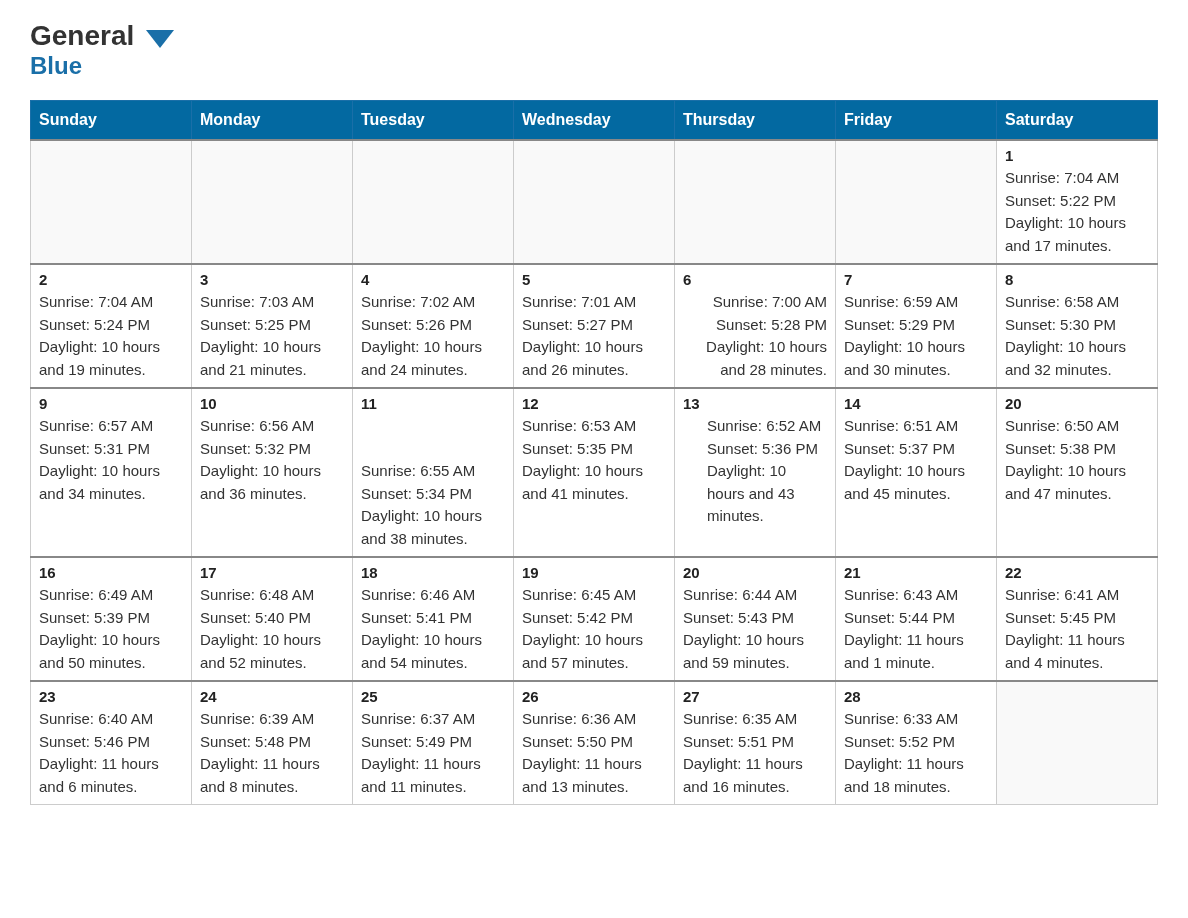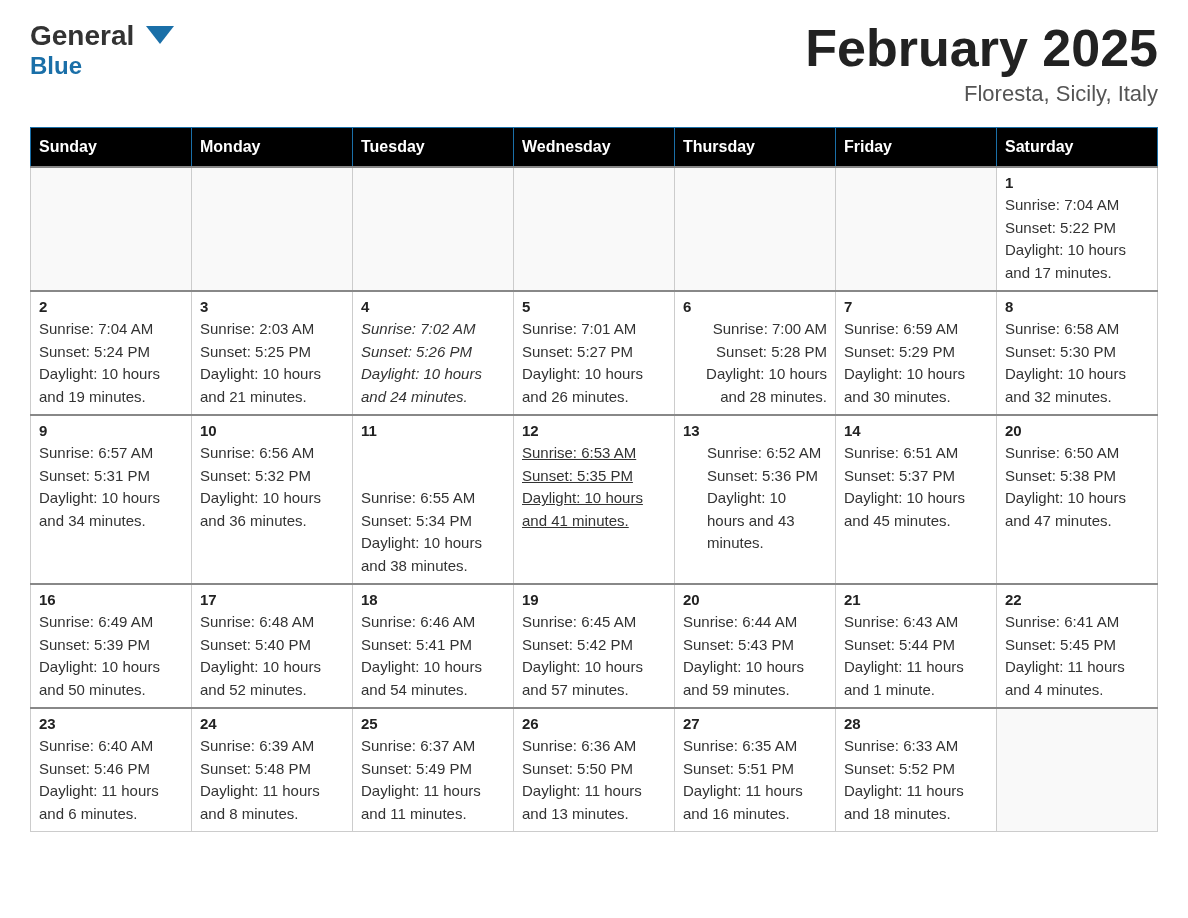--- a/index.html
+++ b/index.html
@@ -15,21 +15,21 @@
       justify-content: space-between;
       align-items: flex-start;
       margin-bottom: 20px;
     }
     .logo {
       display: flex;
       flex-direction: column;
     }
     .logo-top {
       display: flex;
-      align-items: flex-start;
+      align-items: center;
       gap: 8px;
     }
     .logo-general {
       font-size: 28px;
       font-weight: bold;
       color: #333;
     }
     .logo-arrow {
       width: 0;
       height: 0;
@@ -56,21 +56,21 @@
     .location {
       font-size: 22px;
       color: #555;
       margin-top: 4px;
     }
     .calendar {
       width: 100%;
       border-collapse: collapse;
     }
     .calendar th {
-      background-color: #000000;
+      background-color: #0369a1;
       color: white;
       font-size: 16px;
       font-weight: bold;
       padding: 10px 8px;
       text-align: left;
       border: 1px solid #1a6fa8;
     }
     .calendar td {
       vertical-align: top;
       padding: 6px 8px;
@@ -101,24 +101,20 @@
 </head>
 <body>
 
 <div class="header">
   <div class="logo">
     <div class="logo-top">
       <span class="logo-general">General</span>
       <div class="logo-arrow"></div>
     </div>
     <span class="logo-blue">Blue</span>
-  </div>
-  <div class="title-block">
-    <div class="month-title">February 2025</div>
-    <div class="location">Floresta, Sicily, Italy</div>
   </div>
 </div>
 
 <table class="calendar">
   <thead>
     <tr>
     <th>Sunday</th>
         <th>Monday</th>
         <th>Tuesday</th>
         <th>Wednesday</th>
@@ -144,27 +140,27 @@
       </tr>
       <tr>
         <td>
           <span class="day-number">2</span>
           <div class="day-info" style="white-space: pre-line;">Sunrise: 7:04 AM
 Sunset: 5:24 PM
 Daylight: 10 hours and 19 minutes.</div>
         </td>
         <td>
           <span class="day-number">3</span>
-          <div class="day-info" style="white-space: pre-line;">Sunrise: 2:03 AM
+          <div class="day-info" style="white-space: pre-line;">Sunrise: 7:03 AM
 Sunset: 5:25 PM
 Daylight: 10 hours and 21 minutes.</div>
         </td>
         <td>
           <span class="day-number">4</span>
-          <div class="day-info" style="white-space: pre-line; font-style: italic;">Sunrise: 7:02 AM
+          <div class="day-info" style="white-space: pre-line;">Sunrise: 7:02 AM
 Sunset: 5:26 PM
 Daylight: 10 hours and 24 minutes.</div>
         </td>
         <td>
           <span class="day-number">5</span>
           <div class="day-info" style="white-space: pre-line;">Sunrise: 7:01 AM
 Sunset: 5:27 PM
 Daylight: 10 hours and 26 minutes.</div>
         </td>
         <td>
@@ -200,21 +196,21 @@
 Daylight: 10 hours and 36 minutes.</div>
         </td>
         <td>
           <span class="day-number">11</span>
           <div class="day-info" style="white-space: pre-line; margin-top: 48px;">Sunrise: 6:55 AM
 Sunset: 5:34 PM
 Daylight: 10 hours and 38 minutes.</div>
         </td>
         <td>
           <span class="day-number">12</span>
-          <div class="day-info" style="white-space: pre-line; text-decoration: underline;">Sunrise: 6:53 AM
+          <div class="day-info" style="white-space: pre-line;">Sunrise: 6:53 AM
 Sunset: 5:35 PM
 Daylight: 10 hours and 41 minutes.</div>
         </td>
         <td>
           <span class="day-number">13</span>
           <div class="day-info" style="white-space: pre-line; margin-left: 24px;">Sunrise: 6:52 AM
 Sunset: 5:36 PM
 Daylight: 10 hours and 43 minutes.</div>
         </td>
         <td>

